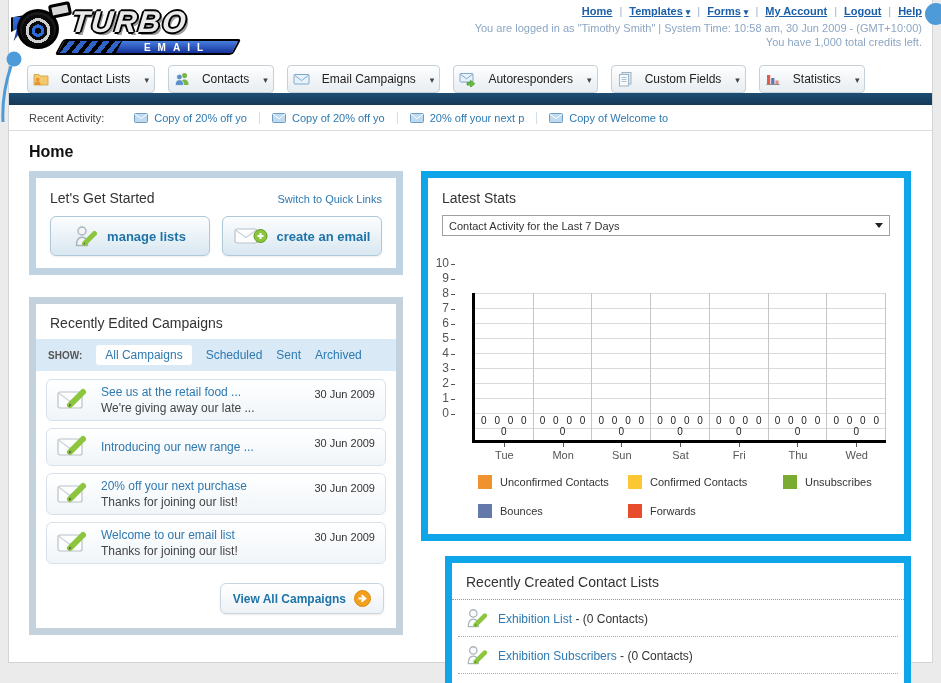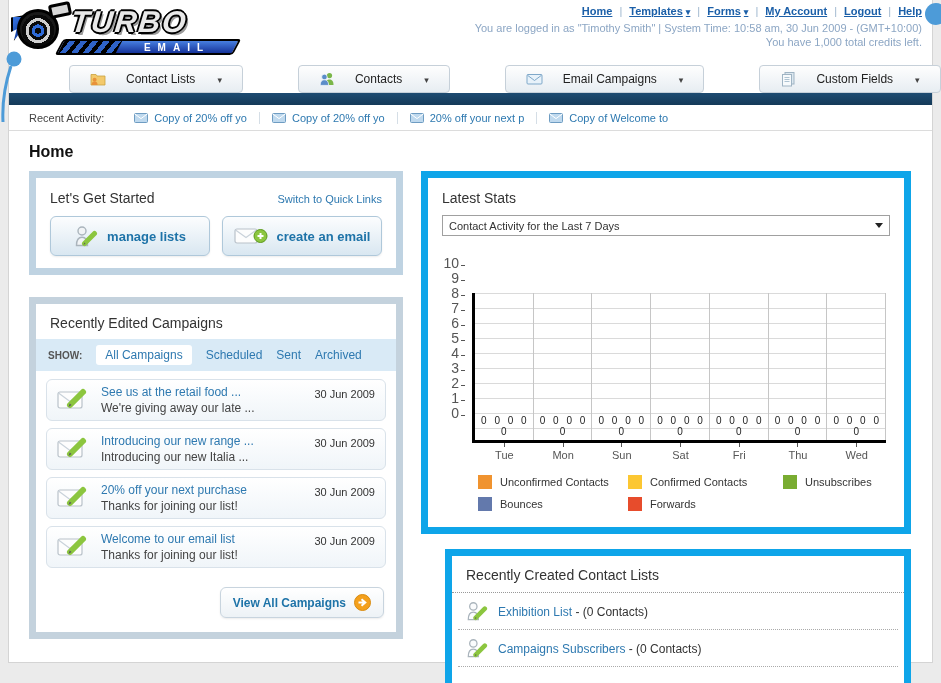--- a/index.html
+++ b/index.html
@@ -36,23 +36,23 @@
   .top-links { list-style:none; display:flex; justify-content:flex-end; align-items:center; }
   .top-links li { display:flex; align-items:center; }
   .top-links a { color:#1B5FA8; font-size:11px; font-weight:bold; text-decoration:underline; cursor:pointer; }
   .top-links li + li::before { content:"|"; color:#9DB6CE; margin:0 7px; font-size:11px; }
   .lcaret::after { content:"▾"; color:#1B5FA8; font-size:9px; margin-left:3px; }
   .login-line { margin-top:5px; color:#8CA6C4; font-size:11px; }
   .credits-line { margin-top:2px; color:#8CA6C4; font-size:11px; }
 
   
   .navrow { position:relative; padding:4px 0 0 18px; display:flex; gap:13px; align-items:flex-end; height:33px; }
-  .tab { display:flex; align-items:center; gap:20px; padding:5px 20px; cursor:pointer;
+  .tab { display:flex; align-items:center; gap:12px; padding:5px 5px; cursor:pointer;
      border:1px solid #C6D0D9; border-radius:4px; background:linear-gradient(#FEFEFE,#E7EDF2);
-     font-size:12px; color:#222; white-space:nowrap;margin-left:42px; }
+     font-size:12px; color:#222; white-space:nowrap; }
   .tab .tcaret::after { content:"▾"; font-size:9px; color:#444; margin-left:2px; }
   .navy-bar { height:12px; background:linear-gradient(#1E4C72,#143A58); }
 
   
   .activity { display:flex; align-items:center; height:26px; padding-left:20px;
      border-bottom:1px solid #DCDCDC; }
   .activity-label { font-size:11px; color:#444; margin-right:18px; }
   .activity-item { display:flex; align-items:center; gap:6px; padding:0 12px;
      border-left:1px solid #D5DEE6; cursor:pointer; }
   .activity-item:first-of-type { border-left:none; }
@@ -100,32 +100,32 @@
 
   
   .stats-select { margin-top:9px; height:21px; border:1px solid #A0A0A0; background:#fff;
      display:flex; align-items:center; padding:0 6px; font-size:11px; color:#333; cursor:pointer; }
   .stats-select .grow { flex:1; }
   .sel-caret { width:0; height:0; border-left:4px solid transparent; border-right:4px solid transparent;
      border-top:5px solid #222; }
   .chart-wrap { margin:26px 4px 0 6px; }
   .chart-body { display:flex; }
   .ch-ylabels { position:relative; width:24px; height:150px; flex:none; }
-  .ch-ylab { position:absolute; right:7px; font-size:14px; color:#555; line-height:10px; }
+  .ch-ylab { position:absolute; right:17px; font-size:12px; color:#555; line-height:10px; }
   .ch-ylab::after { content:""; display:inline-block; width:4px; height:1px; background:#555;
      margin:0 0 2px 2px; }
   .ch-plot { position:relative; flex:1; height:150px; border-left:3px solid #000; border-bottom:3px solid #000;
      background-image:linear-gradient(#DADADA 1px, transparent 1px); background-size:100% 15px; display:flex;margin-top:31px; }
   .ch-col { flex:1; position:relative; border-right:1px solid #C6C6C6; }
   .ch-zeros { position:absolute; bottom:3px; width:100%; text-align:center; font-size:10px;
      color:#222; word-spacing:5px; }
   .ch-xrow { display:flex; margin-left:27px; }
   .ch-xlab { flex:1; text-align:center; font-size:11px; color:#555; }
   .ch-xlab::before { content:""; display:block; width:1px; height:4px; background:#555; margin:0 auto 2px; }
-  .legend { margin:14px 0 4px 30px; display:grid; grid-template-columns:150px 155px 140px; row-gap:8px; }
+  .legend { margin:14px 0 4px 30px; display:grid; grid-template-columns:150px 155px 140px; row-gap:15px; }
   .leg-item { display:flex; align-items:center; gap:8px; }
   .leg-swatch { width:14px; height:14px; flex:none; }
   .leg-label { font-size:11px; color:#333; }
 
   
   .clists { margin-top:15px;margin-left:24px; }
   .clist-head { padding:11px 14px 9px; font-size:14px; color:#333;
      border-bottom:1px dotted #999; }
   .clist-item { display:flex; align-items:center; gap:10px; margin:0 6px; padding:6px 8px;
      border-bottom:1px dotted #AAA; }
@@ -199,20 +199,29 @@
       </div>
       <div class="tab">
         <svg width="17" height="16" viewBox="0 0 17 16">
           <rect x="1" y="3.5" width="15" height="9.5" rx="1" fill="#E8F2FA" stroke="#7FA8C9"></rect>
           <path d="M1.4 4.2 L8.5 9.5 L15.6 4.2" fill="none" stroke="#7FA8C9"></path>
         </svg>
         <span>Email Campaigns</span>
           <span class="tcaret"></span>
       </div>
       <div class="tab">
+        <svg width="17" height="16" viewBox="0 0 17 16">
+          <rect x="1" y="2.5" width="13" height="8.5" rx="1" fill="#E8F2FA" stroke="#7FA8C9"></rect>
+          <path d="M1.4 3.2 L7.5 7.8 L13.6 3.2" fill="none" stroke="#7FA8C9"></path>
+          <path d="M8 11.5h3.4V9.2l4.4 3.6-4.4 3.6v-2.3H8z" fill="#6ABF3A" stroke="#3E8A1B" stroke-width="0.6"></path>
+        </svg>
+        <span>Autoresponders</span>
+          <span class="tcaret"></span>
+      </div>
+      <div class="tab">
         <svg width="16" height="16" viewBox="0 0 16 16">
           <rect x="5" y="1.5" width="9" height="11.5" fill="#DCE7EF" stroke="#9FB4C4"></rect>
           <rect x="2.5" y="3.5" width="9" height="11.5" fill="#F7FAFC" stroke="#9FB4C4"></rect>
           <path d="M4.5 6.5h5M4.5 8.5h5M4.5 10.5h5" stroke="#AEC3D2"></path>
         </svg>
         <span>Custom Fields</span>
           <span class="tcaret"></span>
       </div>
       <div class="tab">
         <svg width="16" height="16" viewBox="0 0 16 16">
@@ -326,21 +335,20 @@
 
                 <div class="camp-item">
                   <svg width="34" height="26" viewBox="0 0 34 26">
                     <rect x="1" y="5" width="24" height="16" rx="2" fill="#FDFDFD" stroke="#B9C2CA" stroke-width="1.2"></rect>
                     <path d="M1.5 6 L13 14.5 L24.5 6" fill="none" stroke="#C9D2DA" stroke-width="1.2"></path>
                     <path d="M13 18 L26 5" stroke="#8CC63F" stroke-width="6" stroke-linecap="round"></path>
                     <path d="M11.5 20 l3 -2 -1.8 -1.6z" fill="#5b5b5b"></path>
                   </svg>
                   <div class="camp-mid">
                     <a class="camp-title">Introducing our new range ...</a>
-                    <div class="camp-sub">Introducing our new Italia ...</div>
                   </div>
                   <div class="camp-date">30 Jun 2009</div>
                 </div>
 
                 <div class="camp-item">
                   <svg width="34" height="26" viewBox="0 0 34 26">
                     <rect x="1" y="5" width="24" height="16" rx="2" fill="#FDFDFD" stroke="#B9C2CA" stroke-width="1.2"></rect>
                     <path d="M1.5 6 L13 14.5 L24.5 6" fill="none" stroke="#C9D2DA" stroke-width="1.2"></path>
                     <path d="M13 18 L26 5" stroke="#8CC63F" stroke-width="6" stroke-linecap="round"></path>
                     <path d="M11.5 20 l3 -2 -1.8 -1.6z" fill="#5b5b5b"></path>
@@ -482,21 +490,21 @@
                 </div>
 
                 <div class="clist-item">
                   <svg width="22" height="24" viewBox="0 0 24 24">
                     <circle cx="8" cy="7" r="4" fill="#FBFCFD" stroke="#AAB4BC" stroke-width="1.4"></circle>
                     <path d="M2.5 21.5c0-6 2.6-8.2 5.5-8.2s5.5 2.2 5.5 8.2z" fill="#FBFCFD" stroke="#AAB4BC" stroke-width="1.4"></path>
                     <path d="M10.5 19.5 L20.5 9.5" stroke="#8CC63F" stroke-width="5" stroke-linecap="round"></path>
                     <path d="M9.5 21 l2 -1.5 -1 -1z" fill="#5b5b5b"></path>
                   </svg>
                   <div>
-                    <a>Campaigns Subscribers</a><span class="clist-suffix"> - (0 Contacts)</span>
+                    <a>Exhibition Subscribers</a><span class="clist-suffix"> - (0 Contacts)</span>
                   </div>
                 </div>
               </div>
             <div class="clist-btn-row">
               <div class="link-btn">
                 <span>See All Contact Lists</span>
                 <svg width="17" height="17" viewBox="0 0 17 17">
                   <circle cx="8.5" cy="8.5" r="8" fill="#F4A01C" stroke="#D88B0F"></circle>
                   <path d="M4.5 8.5h5.5M7.5 5.2l3.8 3.3-3.8 3.3" fill="none" stroke="#fff" stroke-width="2"></path>
                 </svg>

